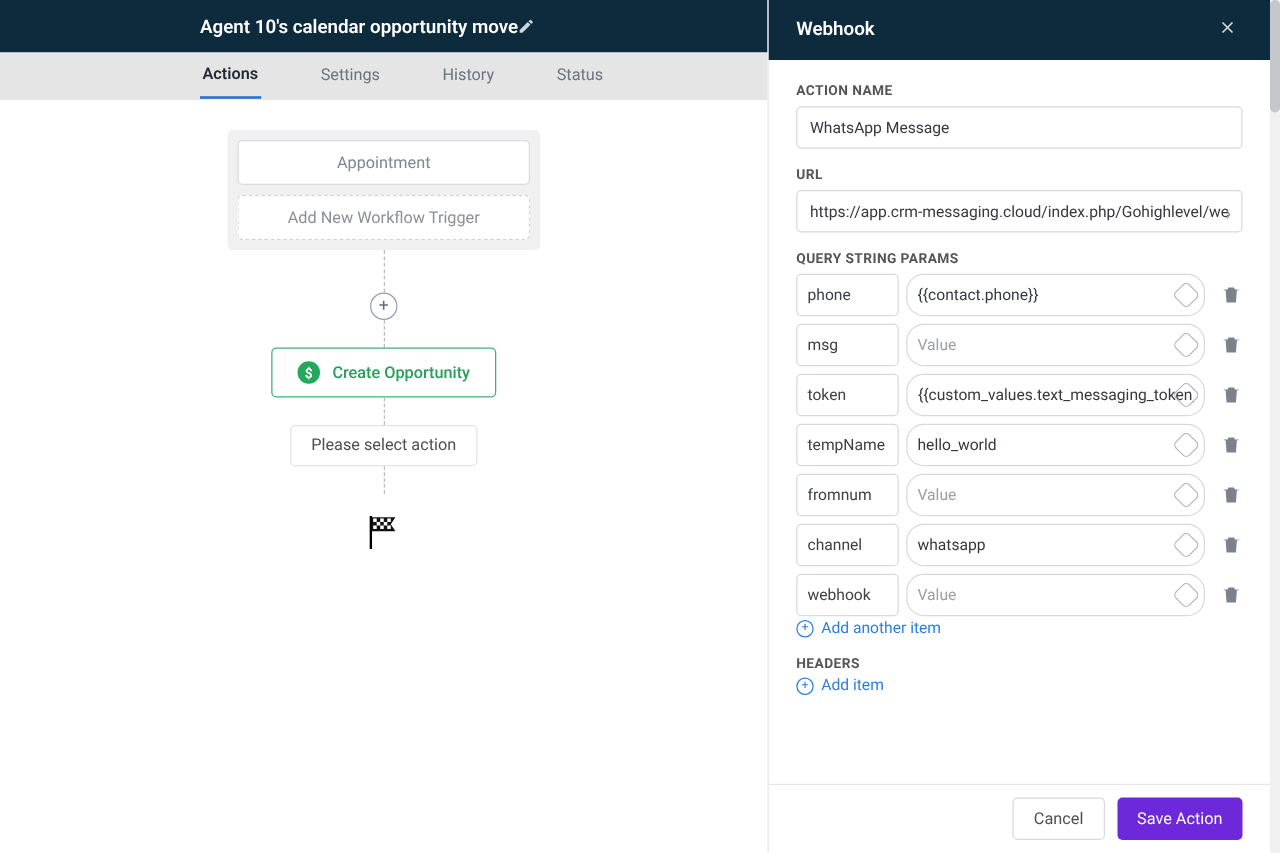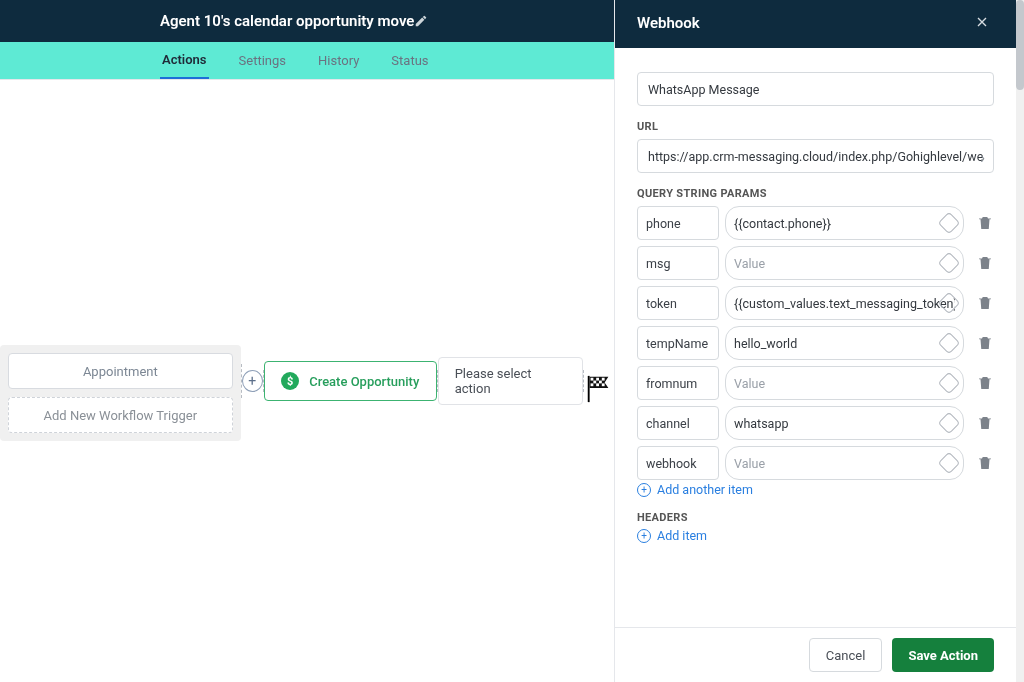--- a/index.html
+++ b/index.html
@@ -2,25 +2,25 @@
 <html><head>
 <meta charset="utf-8">
 <style>
   *{box-sizing:border-box;margin:0;padding:0;font-family:-apple-system,BlinkMacSystemFont,"Segoe UI",Roboto,Arial,sans-serif}
   body{width:1024px;height:682px;overflow:hidden;color:#3a3f47}
   .top{height:42px;background:#0e2b3e;color:#fff;display:flex;align-items:center;padding-left:160px}
   .top-title{font-size:15px;font-weight:600;display:flex;align-items:center;gap:0}
   .pencil{width:14px;height:14px;display:inline-block}
   .pencil svg{fill:#cdd5da}
   
-  .tabs{height:38px;border-bottom:1px solid #e5e7eb;background:#5eead4;display:flex;align-items:center;gap:28px;padding-left:160px;font-size:13px;color:#6b7280}
+  .tabs{height:38px;border-bottom:1px solid #e5e7eb;background:#e5e5e5;display:flex;align-items:center;gap:46px;padding-left:160px;font-size:13px;color:#6b7280}
   .tab{padding:10px 2px;cursor:pointer}
   .tab.active{color:#1f2937;border-bottom:2px solid #1e6ed8;font-weight:600}
   
-  .stage{position:absolute;left:0;top:80px;width:614px;height:602px;display:flex;align-items:center}
+  .stage{position:absolute;left:0;top:80px;width:614px;height:602px;display:flex;flex-direction:column;align-items:center}
   .trigger-wrap{margin-top:24px;width:250px;background:#f0f0f0;border-radius:4px;padding:8px;display:flex;flex-direction:column;gap:8px}
   .card-btn{height:36px;border:1px solid #d8dbe0;border-radius:4px;background:#fff;color:#7c8794;font-size:13px;display:flex;align-items:center;justify-content:center}
   .card-ghost{height:36px;border:1px dashed #cfd3d9;border-radius:4px;color:#8a9097;font-size:13px;display:flex;align-items:center;justify-content:center;background:#fff}
   .conn{width:1px;border-left:1px dashed #b7bcc3;height:34px}
   .conn2{width:1px;border-left:1px dashed #b7bcc3;height:22px}
   .plus{width:22px;height:22px;border:1px solid #8fa0b8;border-radius:50%;display:flex;align-items:center;justify-content:center;color:#5c6f8a;font-size:14px;line-height:1;background:#fff}
   .create-op{width:180px;height:40px;border:1px solid #3cb371;border-radius:4px;background:#fff;display:flex;align-items:center;justify-content:center;gap:10px;color:#279e5c;font-size:13px;font-weight:500}
   .dollar{width:18px;height:18px;border-radius:50%;background:#22a95c;color:#fff;display:flex;align-items:center;justify-content:center;font-size:11px;font-weight:700}
   .select-act{margin-top:0;padding:8px 16px;border:1px solid #e1e3e7;border-radius:4px;background:#fff;font-size:13px;color:#4a4f57}
   .flag{margin-top:16px;width:30px;height:30px}
@@ -46,21 +46,21 @@
   .val input{border:none;outline:none;width:100%;font-size:12.5px;color:#34393f}
   .val input::placeholder{color:#9aa0a8}
   .tag{position:absolute;right:6px;top:8px;width:16px;height:16px;border:1.5px solid #b3b8bf;border-radius:4px;transform:rotate(45deg)}
   .trash{width:18px;height:18px;color:#7c828a;cursor:pointer;flex:0 0 18px;margin-left:6px}
   .trash svg{width:18px;height:18px;fill:#7c828a}
   .add{color:#2a7fe0;font-size:12.5px;display:flex;align-items:center;gap:6px;cursor:pointer;margin-top:2px}
   .add .circ{width:14px;height:14px;border:1.5px solid #2a7fe0;border-radius:50%;display:flex;align-items:center;justify-content:center;font-size:10px;line-height:1}
   .pfoot{border-top:1px solid #e5e7eb;padding:10px 22px;display:flex;justify-content:flex-end;gap:10px}
   .btn{height:34px;padding:0 16px;border-radius:4px;font-size:13px;display:flex;align-items:center;justify-content:center;cursor:pointer}
   .btn-sec{border:1px solid #d6dade;background:#fff;color:#4a4f57}
-  .btn-pri{background:#15803d;color:#fff;border:none;font-weight:700}
+  .btn-pri{background:#6d28d9;color:#fff;border:none;font-weight:400}
   
   .scrollbar{position:absolute;right:0;top:0;width:8px;height:682px;background:#f0f0f0}
   .thumb{position:absolute;right:0;top:0;width:8px;height:90px;background:#c4c8cd;border-radius:4px}
 </style>
 </head>
 <body>
 
 <div class="top">
   <div class="top-title">
     <span>Agent 10's calendar opportunity move</span>
@@ -117,20 +117,21 @@
     <h3>Webhook</h3>
     <div class="close">
       <svg width="16" height="16" viewBox="0 0 24 24" fill="none" stroke="#d7dde2" stroke-width="2">
           <path d="M18 6 6 18M6 6l12 12"></path>
         </svg>
     </div>
   </div>
 
   <div class="pbody">
     <div>
+      <div class="lbl">ACTION NAME</div>
       <div class="field" style="margin-top:6px">
         <input value="WhatsApp Message" style="">
       </div>
     </div>
 
 
     <div>
       <div class="lbl">URL</div>
       <div class="field url-wrap" style="margin-top:6px">
         <input value="https://app.crm-messaging.cloud/index.php/Gohighlevel/webhook" style="">

